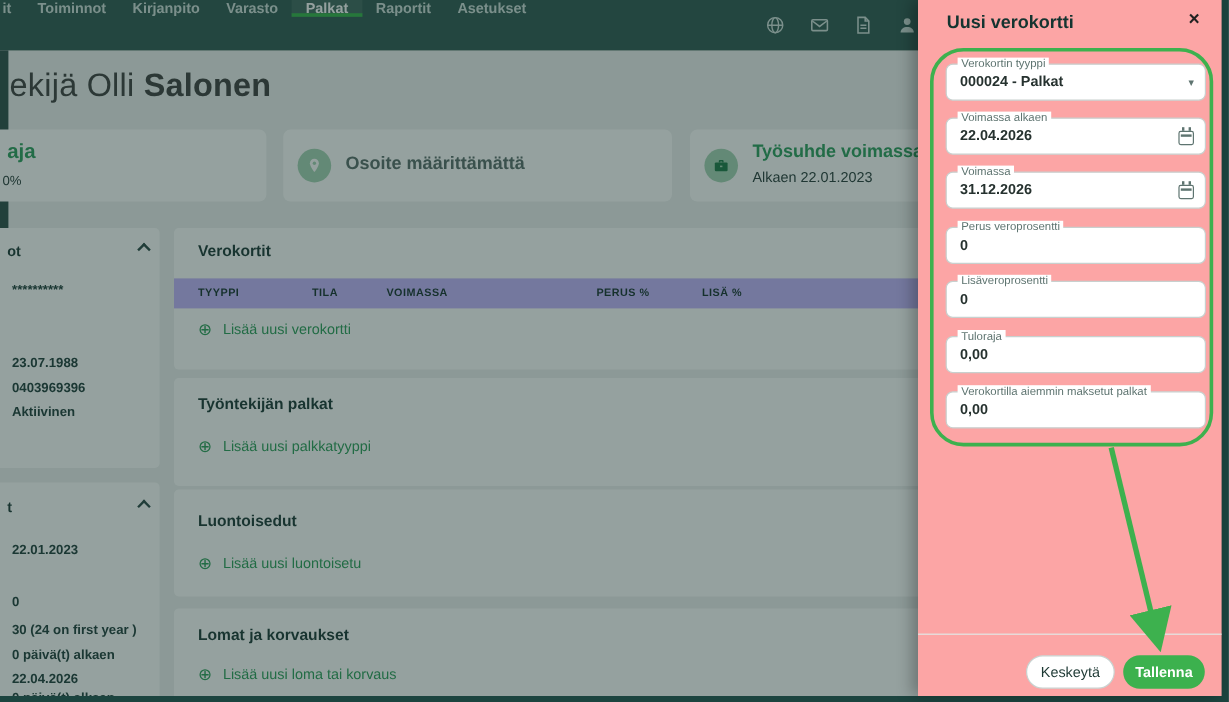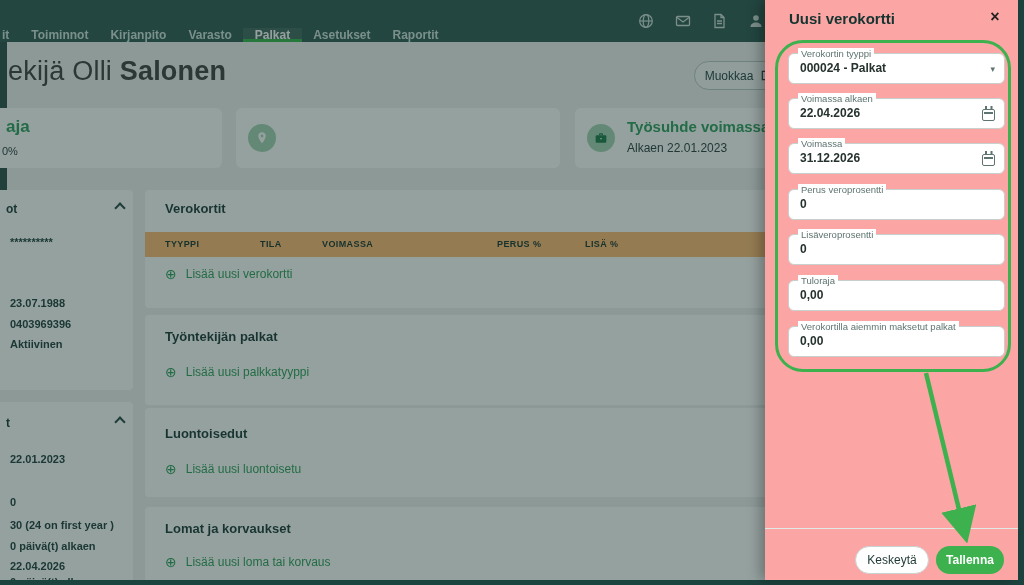--- a/index.html
+++ b/index.html
@@ -17,21 +17,21 @@
     background:#eef1f0; overflow:hidden;
   }
   .dim-overlay {
     position:absolute; inset:0; background:rgba(21,46,43,0.45);
     z-index:60; pointer-events:none;
   }
 
   
   .topnav {
     position:absolute; left:0; top:0; width:100%; height:42px;
-    background:#305a52; display:flex; align-items:flex-end;
+    background:#305a52; display:flex; align-items:flex-start;
   }
   .nav-item {
     display:flex; align-items:center; padding:0 11px;
     font-size:12px; font-weight:600; color:#cfdfdb; cursor:pointer;
     position:relative; white-space:nowrap;
   }
   .nav-item.first { padding-left:2px; }
   .nav-item.active { background:#40695f; color:#fff; padding:0 12px; }
   .nav-item.active::after {
     content:""; position:absolute; left:0; right:0; bottom:0; height:3px;
@@ -94,21 +94,21 @@
 
   
   .mcard { position:absolute; left:145px; width:640px; background:#fff; border-radius:4px; }
   .mcard .mtitle { position:absolute; left:20px; font-size:13px; font-weight:700; color:#1d3a36; }
   .add-link {
     position:absolute; left:20px; display:flex; align-items:center; gap:9px;
     font-size:12px; color:#2e9e5b; cursor:pointer; white-space:nowrap;
   }
   .add-link .plus { font-size:14px; line-height:14px; }
   .theader {
-    position:absolute; left:0; right:0; top:42px; height:25px; background:#fdba74;
+    position:absolute; left:0; right:0; top:42px; height:25px; background:#c4b5fd;
   }
   .theader span {
     position:absolute; top:0; line-height:25px;
     font-size:9px; font-weight:700; letter-spacing:.4px; color:#17332f;
   }
   .col0{left:20px;} .col1{left:115px;} .col2{left:177px;} .col3{left:352px;} .col4{left:440px;}
 
   .card-verokortit { top:190px; height:118px; }
   .card-verokortit .mtitle { top:11px; }
   .card-verokortit .add-link { top:77px; }
@@ -179,22 +179,22 @@
 <div class="stage">
 
   <div class="main-wrap">
 
     <nav class="topnav">
       <div class="nav-item first">it</div>
       <div class="nav-item">Toiminnot</div>
       <div class="nav-item">Kirjanpito</div>
       <div class="nav-item">Varasto</div>
       <div class="nav-item active">Palkat</div>
+      <div class="nav-item">Raportit</div>
       <div class="nav-item">Asetukset</div>
-      <div class="nav-item">Raportit</div>
       <div class="nav-icons">
         <svg width="16" height="16" viewBox="0 0 16 16" fill="none" stroke="currentColor" stroke-width="1.2">
           <circle cx="8" cy="8" r="6.3"></circle>
             <ellipse cx="8" cy="8" rx="2.8" ry="6.3"></ellipse>
             <path d="M1.7 8h12.6"></path>
         </svg>
         <svg width="16" height="16" viewBox="0 0 16 16" fill="none" stroke="currentColor" stroke-width="1.3">
           <rect x="1.5" y="3.5" width="13" height="9" rx="1"></rect>
             <path d="M2 4.5 L8 9 L14 4.5"></path>
         </svg>
@@ -210,40 +210,34 @@
       </div>
     </nav>
 
     <div class="left-strip"></div>
 
     <h1 class="page-title">
       <span>ekijä Olli</span>
       <b>Salonen</b>
     </h1>
 
-    <button class="edit-btn">
-      <span>Muokkaa</span>
-      <svg width="13" height="13" viewBox="0 0 14 14" fill="none" stroke="#27433e" stroke-width="1.3">
-        <path d="M7 2.5H2.5v9h9V7"></path>
-          <path d="M6 8l6.2-6.2 1.4 1.4L7.5 9.5 5.8 9.8z" fill="#27433e" stroke="none"></path>
-      </svg>
-    </button>
 
     <div class="scard scard1">
       <span class="frag-title">aja</span>
       <span class="frag-sub">0%</span>
     </div>
 
     <div class="scard scard2">
       <span class="icon-circle">
         <svg width="16" height="16" viewBox="0 0 24 24">
           <path d="M12 3.5c-3.1 0-5.6 2.4-5.6 5.5 0 4.1 5.6 11 5.6 11s5.6-6.9 5.6-11c0-3.1-2.5-5.5-5.6-5.5z" fill="#fff"></path>
           <circle cx="12" cy="9" r="2.1" fill="#a5d4b4"></circle>
         </svg>
       </span>
+      <span class="card-text">Osoite määrittämättä</span>
     </div>
 
     <div class="scard scard3">
       <span class="icon-circle">
         <svg width="16" height="16" viewBox="0 0 24 24" fill="#1e7a47">
           <rect x="4" y="8" width="16" height="11" rx="1.5"></rect>
           <path d="M9 8V6.2C9 5.5 9.5 5 10.2 5h3.6c.7 0 1.2.5 1.2 1.2V8h-1.8V6.8h-2.4V8z"></path>
           <rect x="10.5" y="12" width="3" height="2" fill="#a5d4b4"></rect>
         </svg>
       </span>

